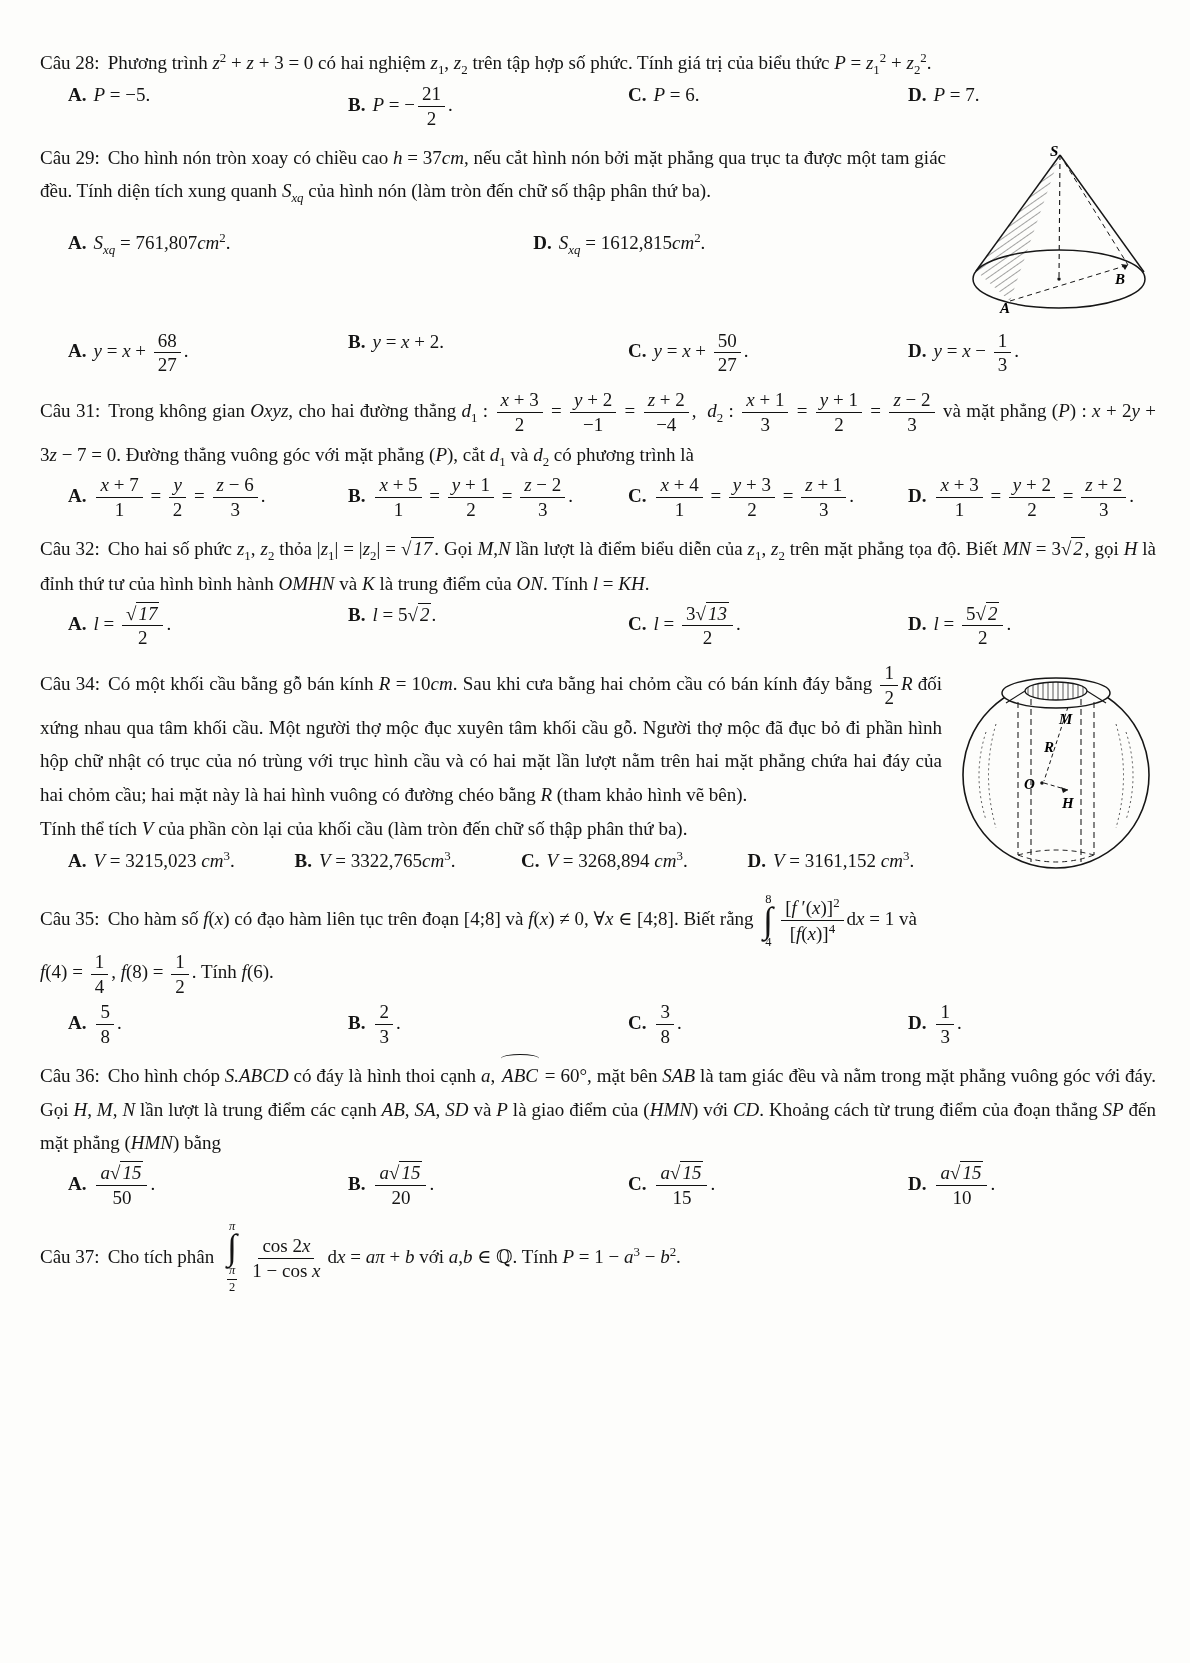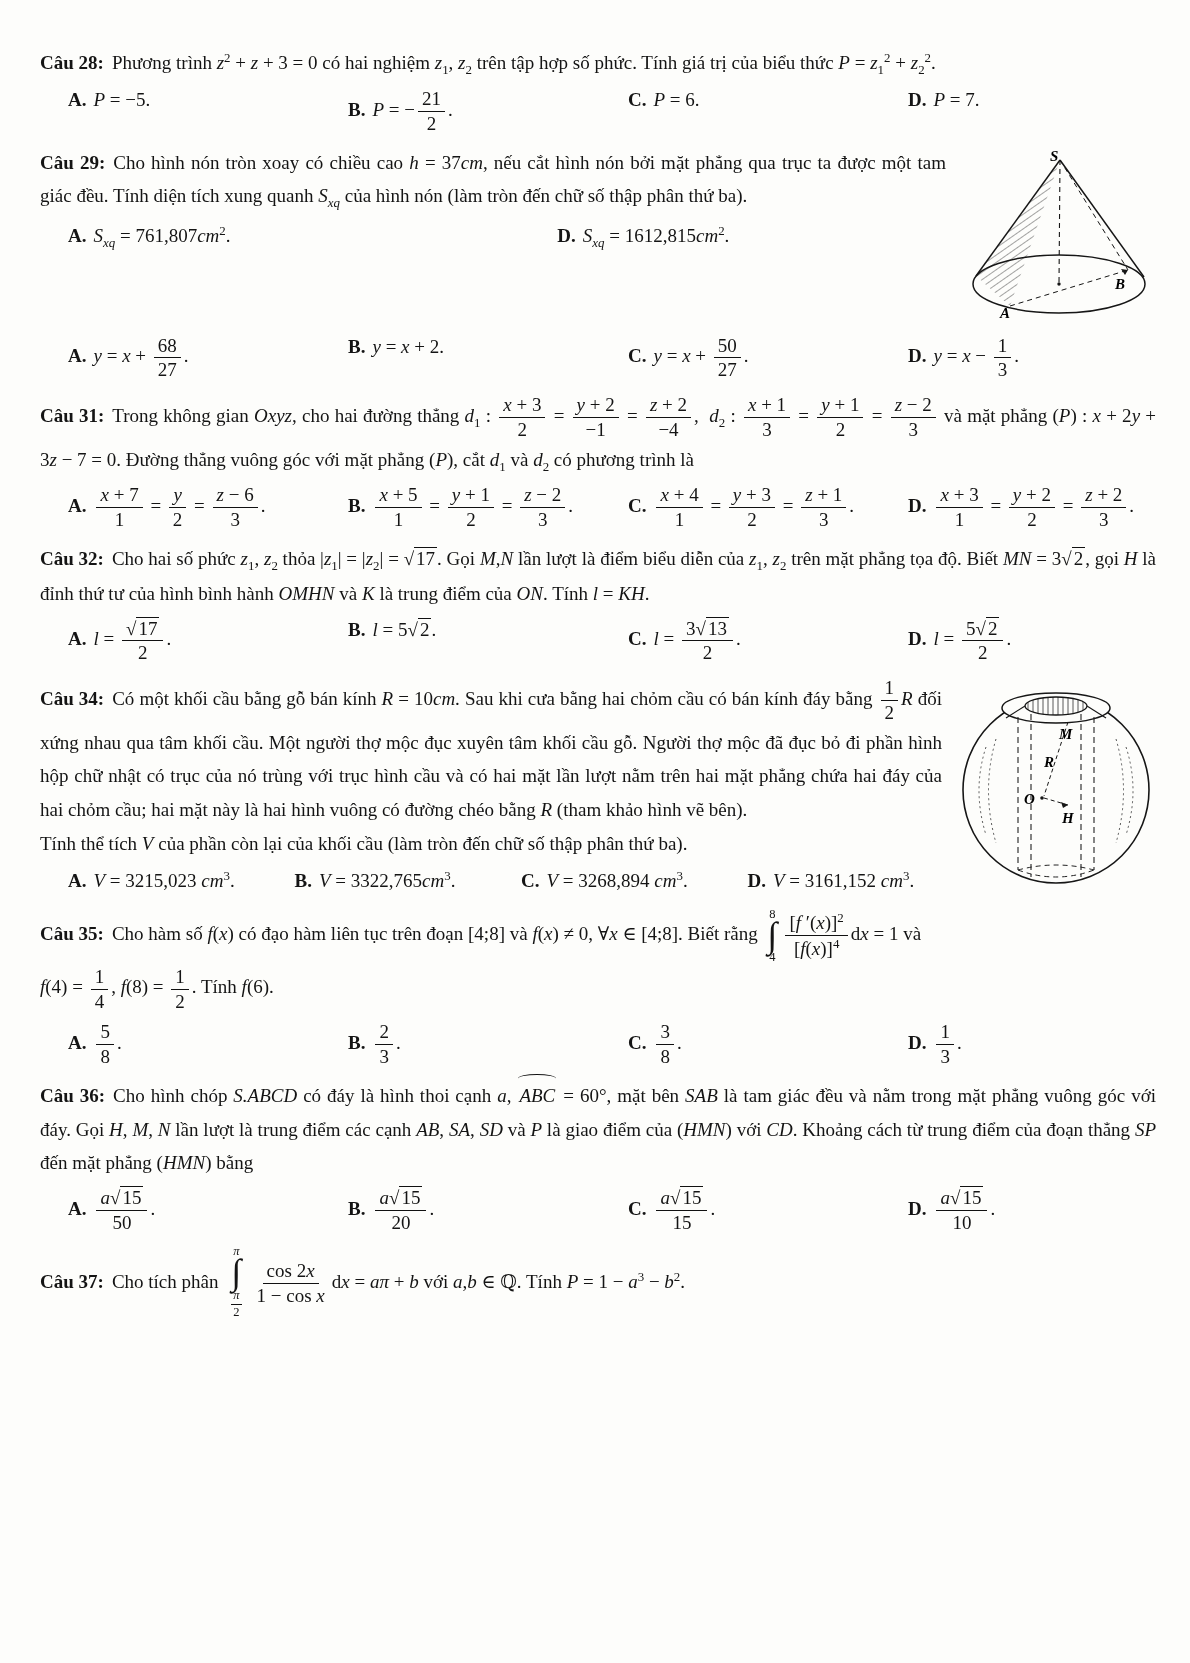--- a/index.html
+++ b/index.html
@@ -3,35 +3,35 @@
 <meta charset="utf-8">
 <style>
   html,body{margin:0;padding:0;}
   body{
     width:1190px;height:1663px;overflow:hidden;background:#fdfdfb;color:#141414;
     font-family:"Liberation Serif","DejaVu Serif",serif;font-size:19px;
   }
   .page{padding:46px 34px 0 40px;}
   .q{margin-bottom:9px;}
   .qbody{text-align:justify;line-height:1.78;}
-  .qn{font-weight:bold;margin-right:8px;white-space:nowrap;}
+  .qn{font-weight:normal;margin-right:8px;white-space:nowrap;}
   i{font-style:italic;}
   sup,sub{font-size:0.68em;}
   
-  .ans{display:flex;padding-left:28px;margin-top:5px;align-items:flex-start;gap:32px;}
+  .ans{display:flex;padding-left:28px;align-items:flex-start;gap:32px;}
   .ans .opt{flex:1 1 25%;line-height:1.5;}
-  .ans2{display:grid;grid-template-columns:53% 47%;padding-left:28px;margin-top:8px;row-gap:8px;gap:24px;}
+  .ans2{display:grid;grid-template-columns:53% 47%;padding-left:28px;margin-top:20px;row-gap:8px;}
   .lbl{font-weight:bold;margin-right:7px;}
   
   .fr{display:inline-flex;flex-direction:column;align-items:center;vertical-align:middle;
       margin:1px 3px;line-height:1.25;text-align:center;}
   .fr>b{font-weight:normal;display:block;padding:0 4px;white-space:nowrap;}
   .fr>b:first-child{border-bottom:1.4px solid #111;}
   
-  .sq{white-space:nowrap;}
+  .sq{white-space:nowrap;font-style:italic;}
   .sq .v{border-top:1.4px solid #111;padding:0 2px;}
   
   .intg{display:inline-flex;flex-direction:column;align-items:center;vertical-align:middle;
         line-height:1.05;margin:0 5px;font-size:12.5px;}
   .intg .is{font-size:36px;line-height:0.82;font-style:normal;}
   .intg .fr>b{padding:0 2px;}
   
   .arc{position:relative;display:inline-block;padding:0 2px;}
   .arc::before{content:"";position:absolute;left:1px;right:1px;top:-5px;height:8px;
                border-top:1.6px solid #111;border-radius:50%;}

